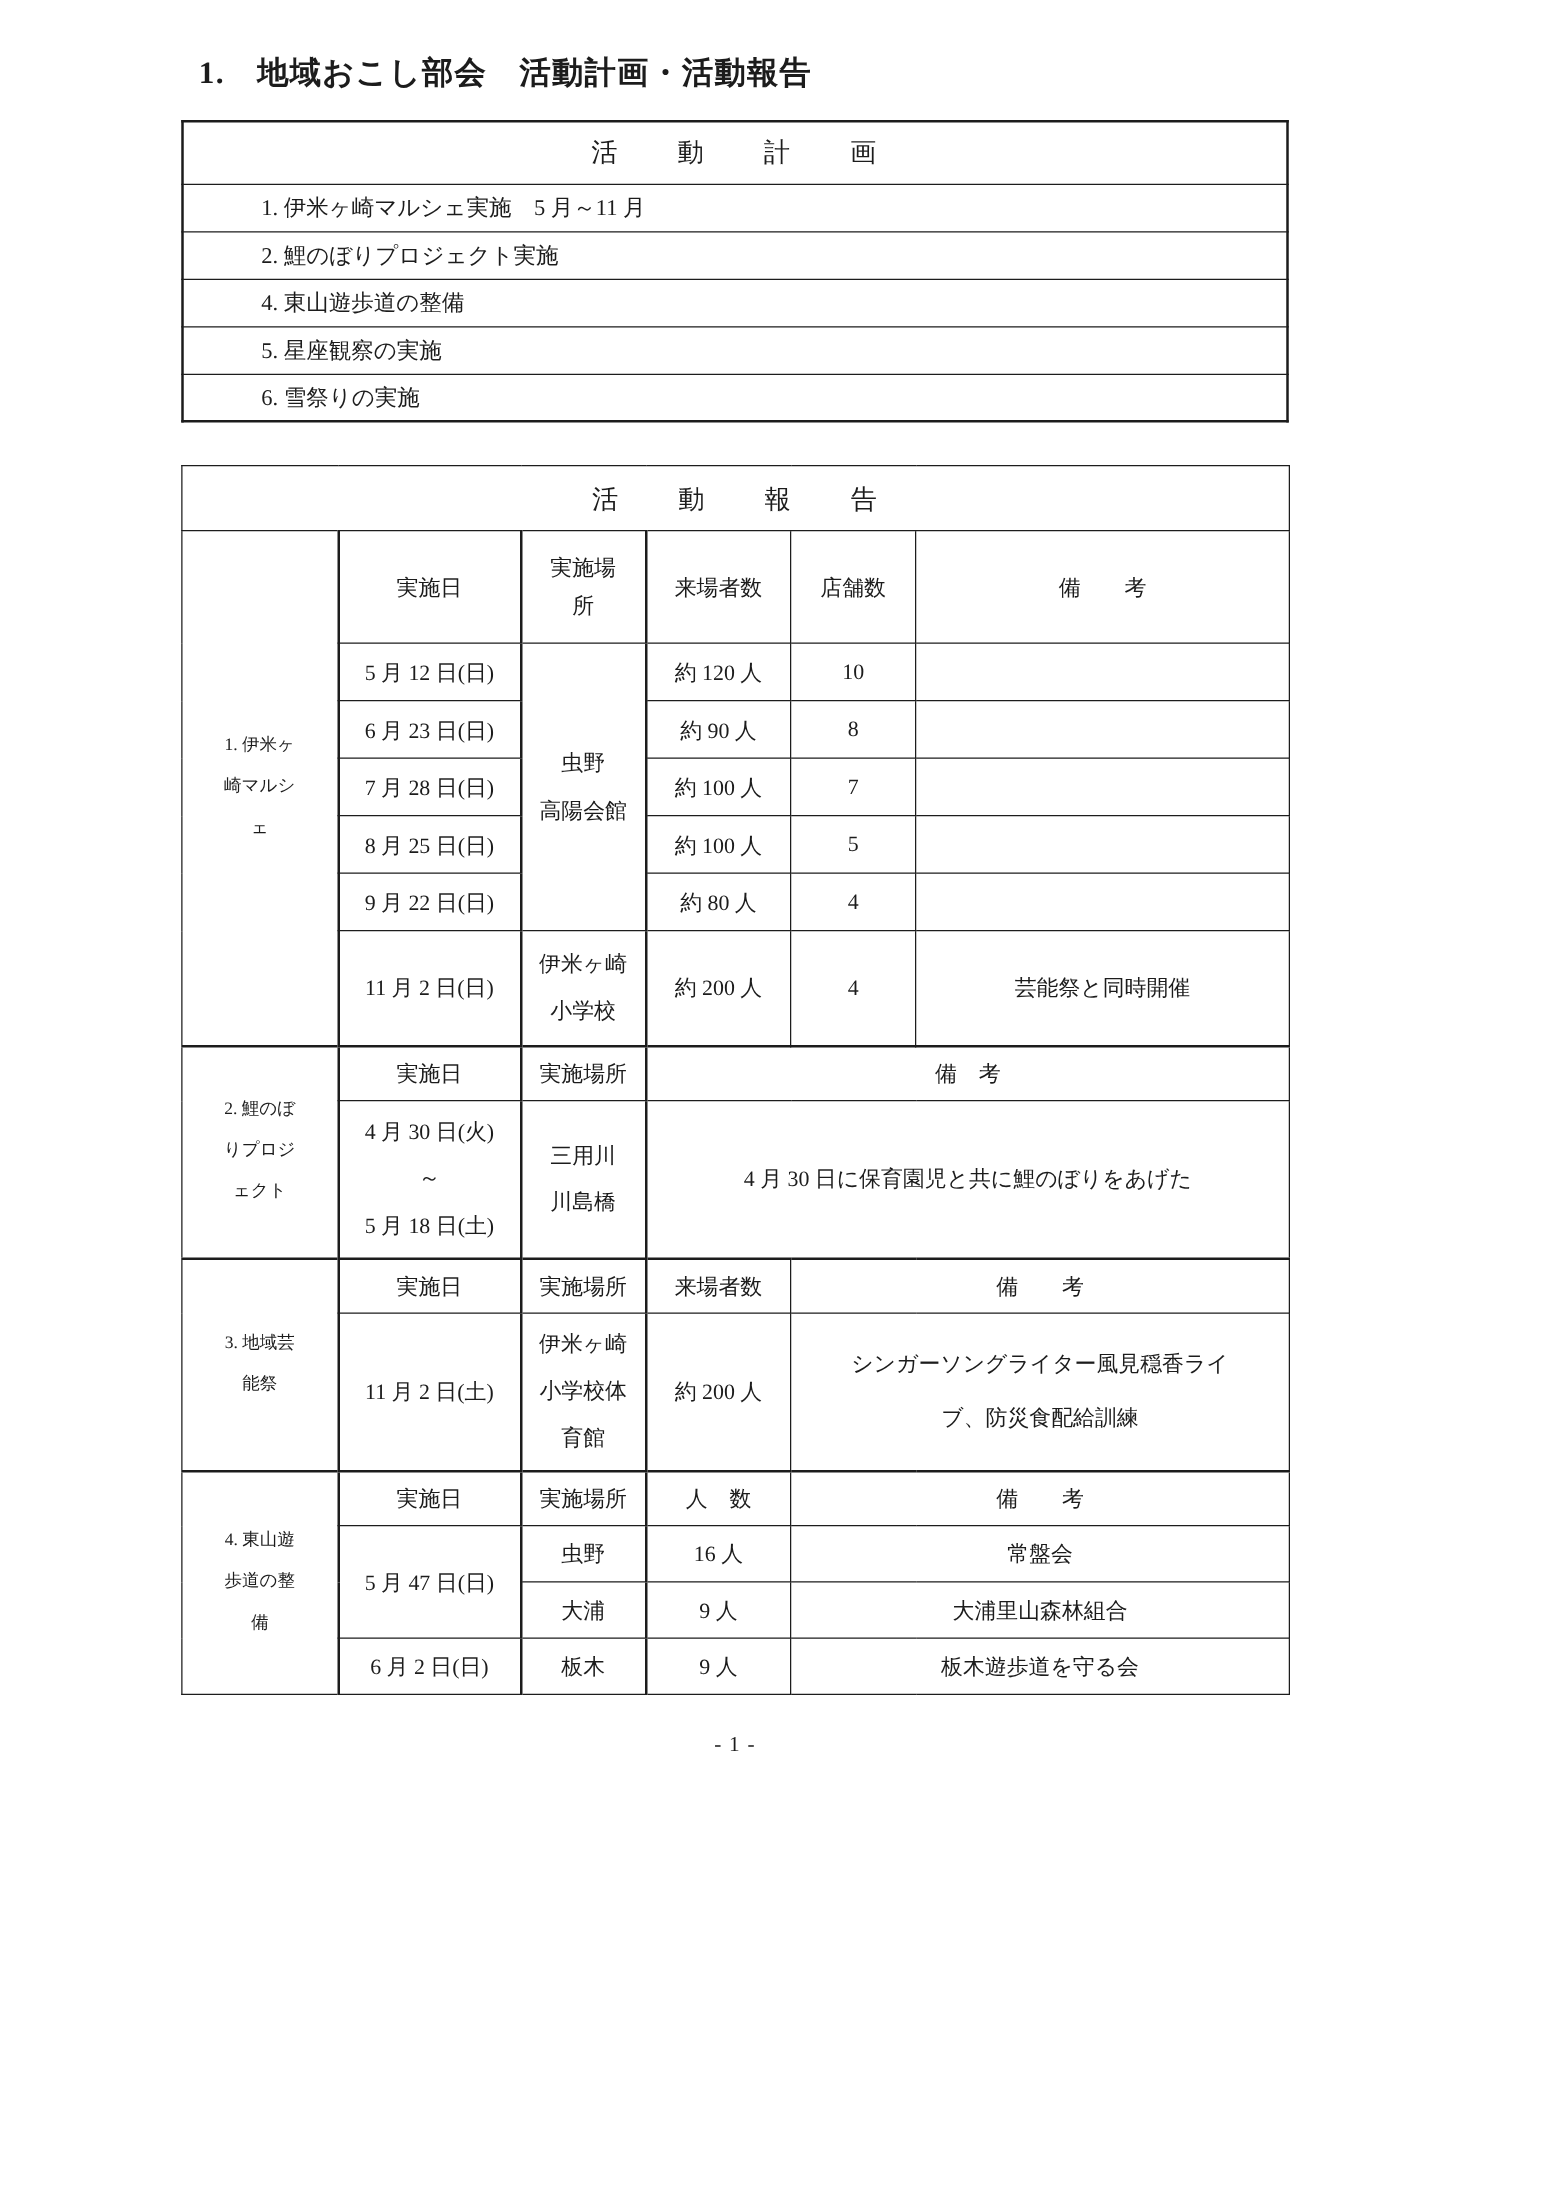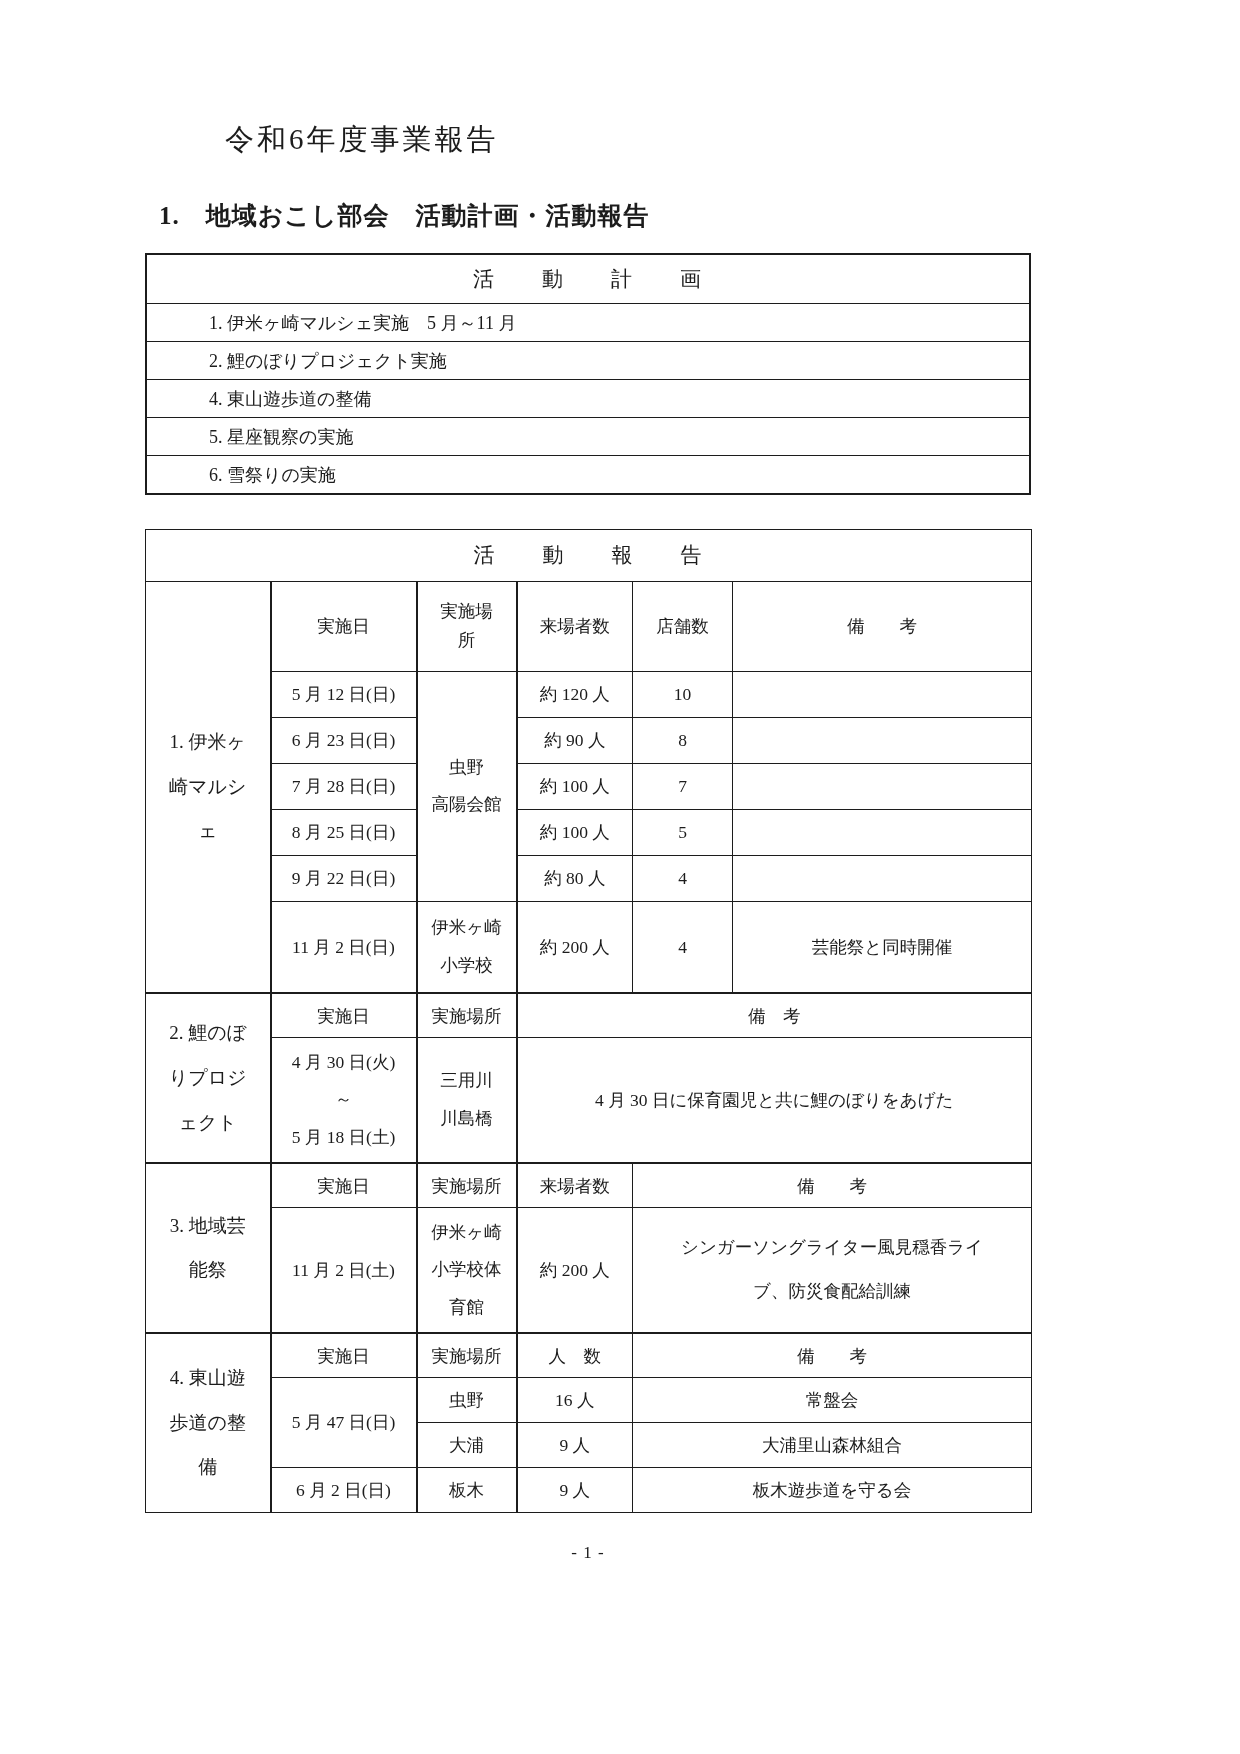--- a/index.html
+++ b/index.html
@@ -26,21 +26,21 @@
   .t-title td{
     font-size:21px;text-align:center;height:50px;letter-spacing:2px;
   }
   .plan-item td{height:38px;padding-left:62px;font-size:18px;text-align:left;}
   
   .report-table{margin-top:34px;border:1px solid #eab308;}
   .cc{text-align:center;}
   .pre{white-space:pre-line;}
   .lbl{
     text-align:center;white-space:pre-line;line-height:2.35;
-    border-right:2px solid #1c1c1c;font-size:19px;
+    border-right:2px solid #1c1c1c;font-size:14px;
   }
   .cdate{border-left:2px solid #1c1c1c;border-right:2px solid #1c1c1c;}
   .cplace{border-right:2px solid #1c1c1c;text-align:center;}
   .sec td{border-top:2px solid #1c1c1c;}
   .h-title{height:52px;}
   .h-colhead{height:90px;}
   .h-date{height:46px;}
   .h-tall{height:92px;}
   .h-sechead{height:44px;}
   .h-data2{height:126px;}
@@ -51,21 +51,20 @@
   .footer{
     margin-top:30px;text-align:center;font-size:17px;letter-spacing:1px;
   }
 </style>
 </head>
 <body>
 
 <div class="page">
   <div class="content">
 
-    <h1 class="doc-title">令和6年度事業報告</h1>
 
     <h2 class="doc-heading">1.　地域おこし部会　活動計画・活動報告</h2>
 
     <table class="plan-table">
       <tbody>
           <tr class="t-title">
         <td>活　　動　　計　　画</td>
       </tr>
       <tr class="plan-item">
         <td>1. 伊米ヶ崎マルシェ実施　5 月～11 月</td>

